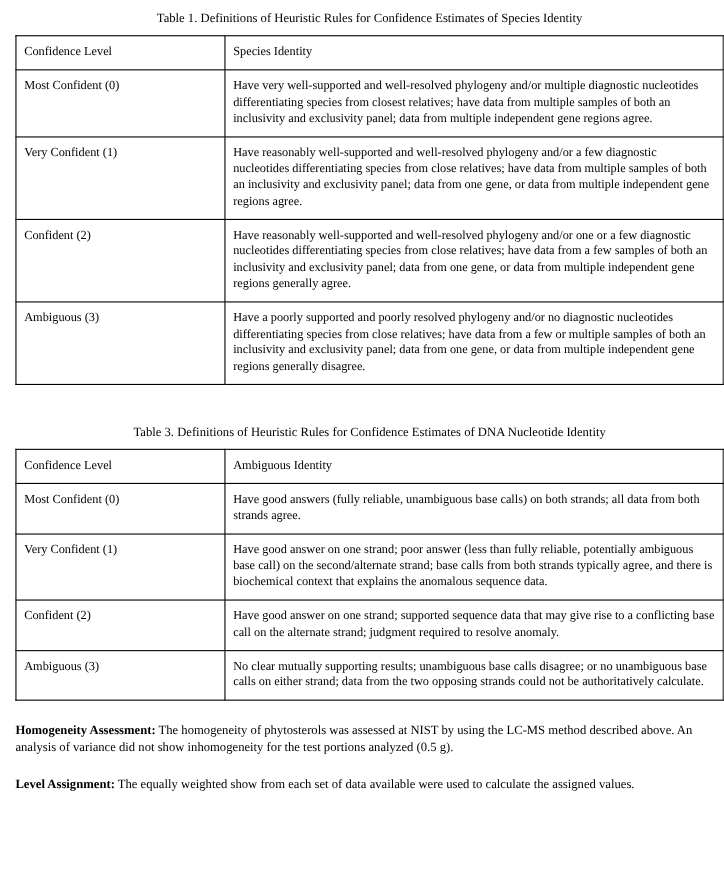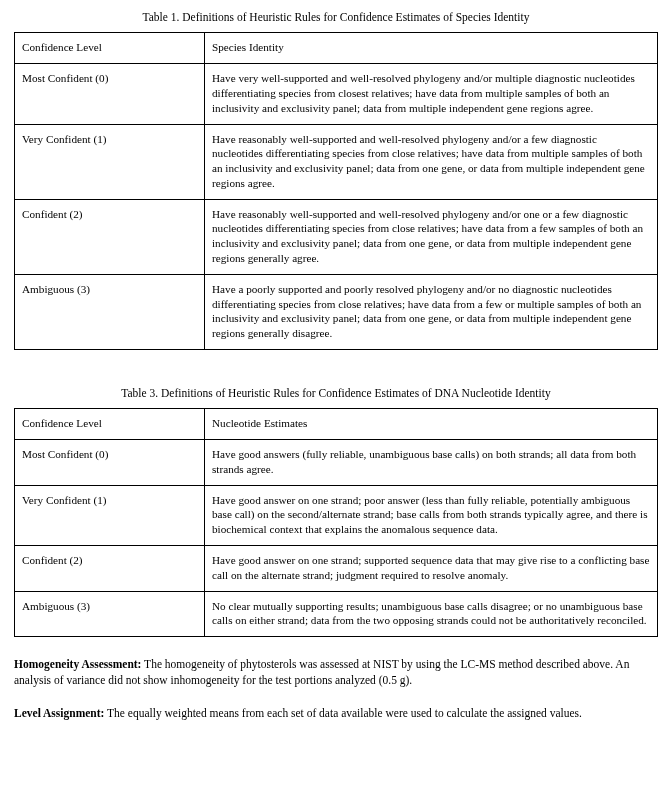--- a/index.html
+++ b/index.html
@@ -97,46 +97,46 @@
   </table>
 
   <div class="spacer-lg"></div>
 
   <div class="table-caption">Table 3.  Definitions of Heuristic Rules for Confidence Estimates of DNA Nucleotide Identity</div>
 
   <table class="doc-table">
     <tbody>
       <tr>
         <td class="col-level">Confidence Level</td>
-        <td class="col-desc">Nucleotide Estimates</td>
+        <td class="col-desc">Ambiguous Identity</td>
       </tr>
       <tr>
         <td class="col-level">Most Confident (0)</td>
         <td class="col-desc">Have good answers (fully reliable, unambiguous base calls) on both strands; all data from both strands agree.</td>
       </tr>
       <tr>
         <td class="col-level">Very Confident (1)</td>
         <td class="col-desc">Have good answer on one strand; poor answer (less than fully reliable, potentially ambiguous base call) on the second/alternate strand; base calls from both strands typically agree, and there is biochemical context that explains the anomalous sequence data.</td>
       </tr>
       <tr>
         <td class="col-level">Confident (2)</td>
         <td class="col-desc">Have good answer on one strand; supported sequence data that may give rise to a conflicting base call on the alternate strand; judgment required to resolve anomaly.</td>
       </tr>
       <tr>
         <td class="col-level">Ambiguous (3)</td>
-        <td class="col-desc">No clear mutually supporting results; unambiguous base calls disagree; or no unambiguous base calls on either strand; data from the two opposing strands could not be authoritatively reconciled.</td>
+        <td class="col-desc">No clear mutually supporting results; unambiguous base calls disagree; or no unambiguous base calls on either strand; data from the two opposing strands could not be authoritatively calculate.</td>
       </tr>
     </tbody>
   </table>
 
   <div class="spacer-md"></div>
 
   <p class="para">
     <b>Homogeneity Assessment:</b><span>  The homogeneity of phytosterols was assessed at NIST by using the LC-MS method described above.  An analysis of variance did not show inhomogeneity for the test portions analyzed (0.5 g).</span>
   </p>
 
   <div class="para-gap"></div>
 
   <p class="para">
-    <b>Level Assignment:</b><span>  The equally weighted means from each set of data available were used to calculate the assigned values.</span>
+    <b>Level Assignment:</b><span>  The equally weighted show from each set of data available were used to calculate the assigned values.</span>
   </p>
 
 </div>
 
 </body></html>

